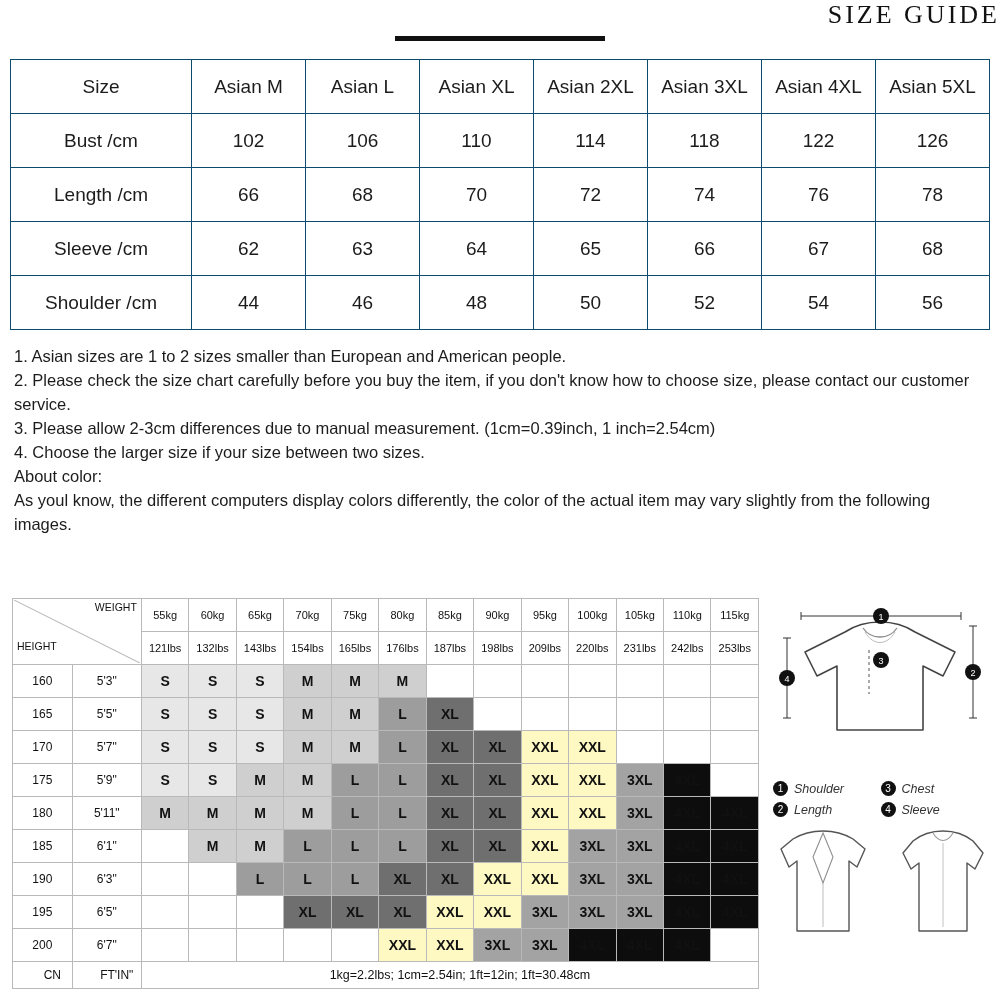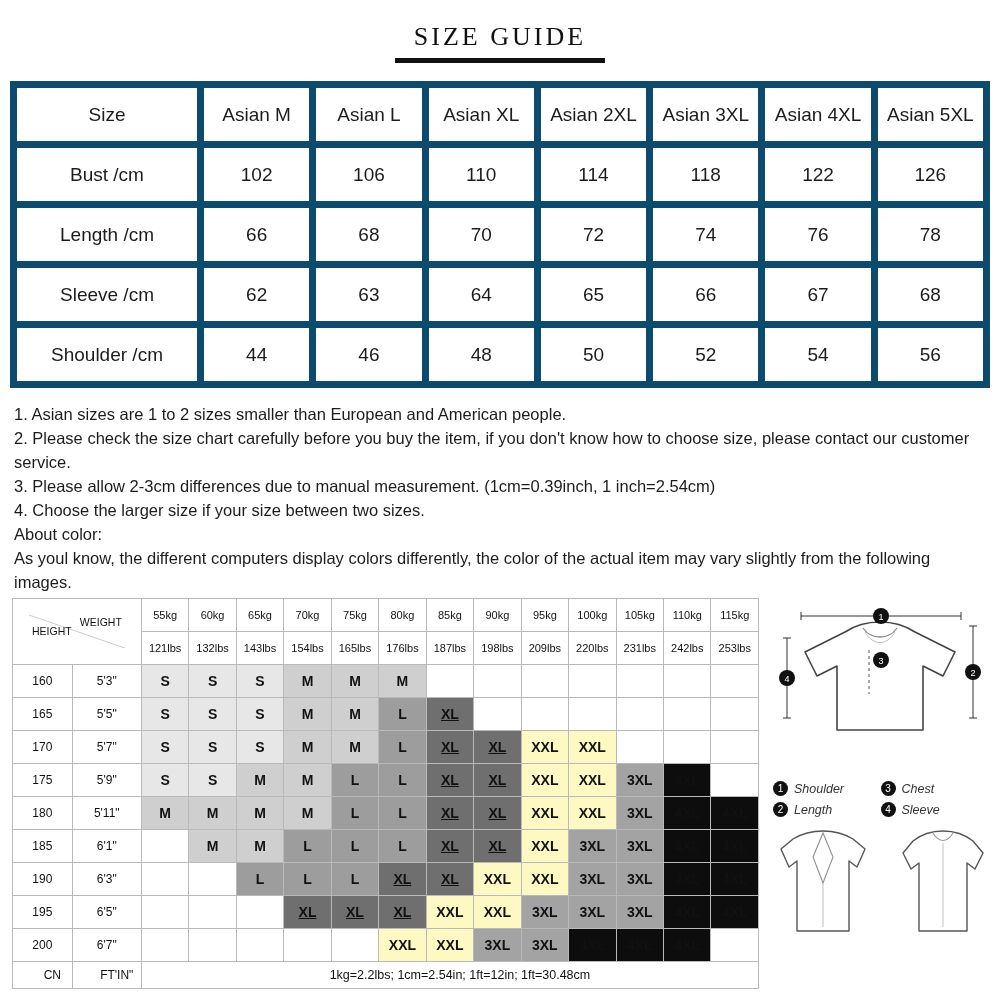--- a/index.html
+++ b/index.html
@@ -16,22 +16,21 @@
   }
   .page {
     position: relative;
     width: 1000px;
     height: 1000px;
     box-sizing: border-box;
   }
 
   
   .title-wrap {
-    text-align: center;
-    padding-top: 22px;
+    text-align: right;
   }
   .title {
     font-family: "Liberation Serif", serif;
     font-size: 26px;
     letter-spacing: 3px;
     color: #111;
     display: inline-block;
     padding-bottom: 6px;
   }
   .title-rule {
@@ -42,21 +41,21 @@
   }
 
   
   .guide-table {
     margin: 18px 10px 0 10px;
     width: 980px;
     border-collapse: collapse;
     table-layout: fixed;
   }
   .guide-table td {
-    border: 7px solid #0c4a6e;
+    border: 1px solid #0c4a6e;
     text-align: center;
     font-size: 19px;
     height: 51px;
     color: #1c1c1c;
   }
   .guide-table tr:first-child td {
     font-size: 19px;
     font-weight: normal;
   }
   .guide-table td.rowhead {
@@ -101,21 +100,21 @@
     text-align: center;
     height: 32px;
     width: 50px;
     font-size: 12.5px;
     color: #111;
     padding: 0;
   }
   .matrix td.corner {
     width: 58px;
     position: relative;
-    padding: 16px;
+    padding: 1px;
   }
   .matrix td.hcol {
     width: 44px;
     font-size: 12px;
   }
   .matrix td.fcol {
     width: 52px;
     font-size: 12px;
   }
   .matrix td.wh {
@@ -156,21 +155,21 @@
     font-size: 12.5px;
     height: 26px;
     padding-left: 20px;
   }
 
   
   .s-none { background: #ffffff; }
   .s-S    { background: #e7e7e7; color:#6e6e6e; }
   .s-M    { background: #cfcfcf; color:#6e6e6e; }
   .s-L    { background: #9d9d9d; color:#ffffff; }
-  .s-XL   { background: #6f6f6f; color:#ffffff;text-decoration:underline; }
+  .s-XL   { background: #6f6f6f; color:#ffffff; }
   .s-XXL  { background: #fef9c3; color:#ffffff; }
   .s-3XL  { background: #a3a3a3; color:#ffffff; }
   .s-4XL  { background: #0d0d0d; color:#ffffff; }
 
   
   .illus {
     width: 215px;
     position: relative;
   }
   .legend {

